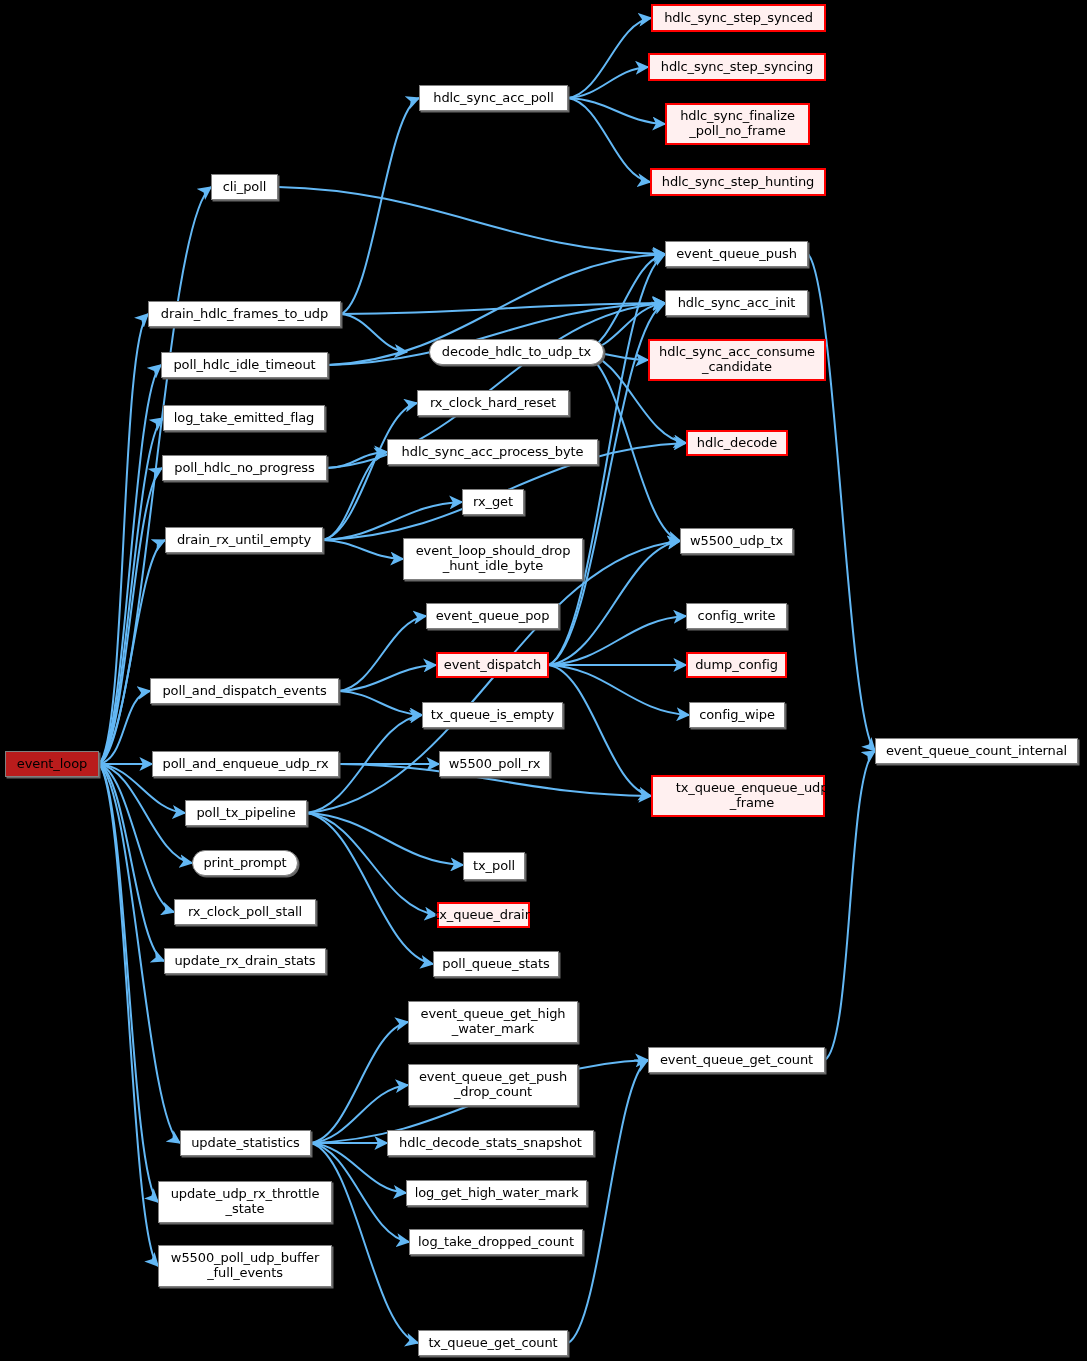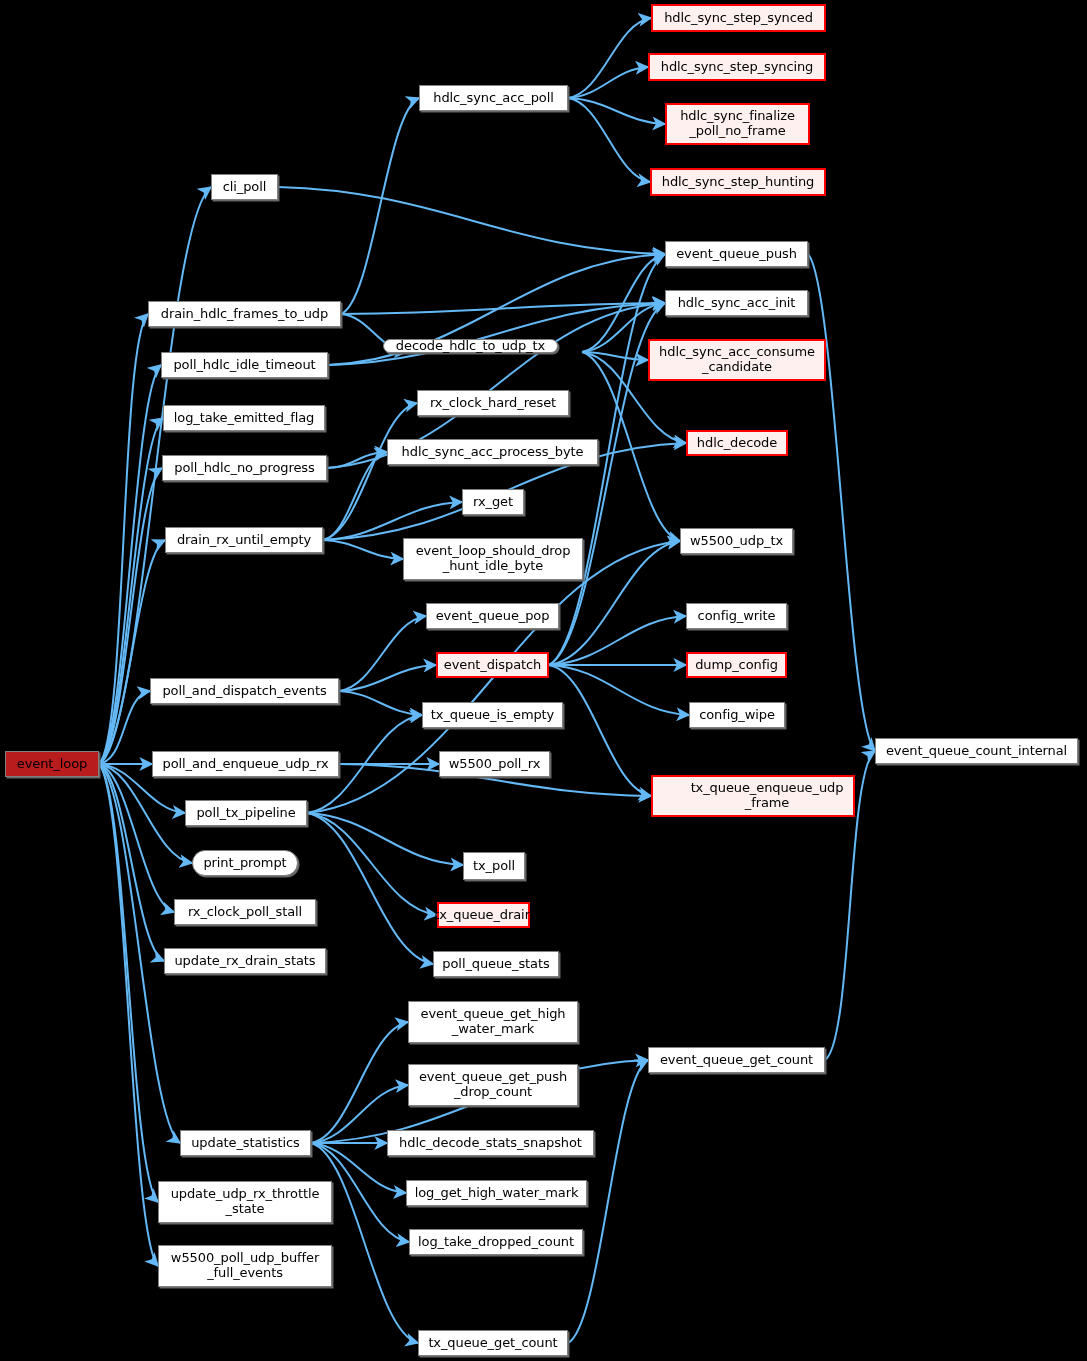--- a/index.html
+++ b/index.html
@@ -139,21 +139,21 @@
       <div class="node" style="left: 185px; top: 800px; width: 122px; height: 26px;">poll_tx_pipeline</div>
       <div class="node" style="left: 192px; top: 850px; width: 106px; height: 26px; border-radius: 13px;">print_prompt</div>
       <div class="node" style="left: 174px; top: 899px; width: 142px; height: 26px;">rx_clock_poll_stall</div>
       <div class="node" style="left: 164px; top: 948px; width: 162px; height: 26px;">update_rx_drain_stats</div>
       <div class="node" style="left: 180px; top: 1130px; width: 131px; height: 26px;">update_statistics</div>
       <div class="node" style="left: 158px; top: 1181px; width: 174px; height: 42px;">update_udp_rx_throttle
 _state</div>
       <div class="node" style="left: 158px; top: 1245px; width: 174px; height: 42px;">w5500_poll_udp_buffer
 _full_events</div>
       <div class="node" style="left: 419px; top: 85px; width: 149px; height: 26px;">hdlc_sync_acc_poll</div>
-      <div class="node" style="left: 383px; top: 339px; width: 175px; height: 14px; border-radius: 13px;">decode_hdlc_to_udp_tx</div>
+      <div class="node" style="left: 429px; top: 339px; width: 175px; height: 26px; border-radius: 13px;">decode_hdlc_to_udp_tx</div>
       <div class="node" style="left: 417px; top: 390px; width: 152px; height: 26px;">rx_clock_hard_reset</div>
       <div class="node" style="left: 387px; top: 439px; width: 211px; height: 26px;">hdlc_sync_acc_process_byte</div>
       <div class="node" style="left: 462px; top: 489px; width: 62px; height: 26px;">rx_get</div>
       <div class="node" style="left: 403px; top: 538px; width: 180px; height: 42px;">event_loop_should_drop
 _hunt_idle_byte</div>
       <div class="node" style="left: 426px; top: 603px; width: 133px; height: 26px;">event_queue_pop</div>
       <div class="node hl" style="left: 436px; top: 652px; width: 113px; height: 26px;">event_dispatch</div>
       <div class="node" style="left: 422px; top: 702px; width: 141px; height: 26px;">tx_queue_is_empty</div>
       <div class="node" style="left: 439px; top: 751px; width: 111px; height: 26px;">w5500_poll_rx</div>
       <div class="node" style="left: 463px; top: 852px; width: 62px; height: 28px;">tx_poll</div>
@@ -174,18 +174,18 @@
       <div class="node hl" style="left: 650px; top: 168px; width: 176px; height: 28px;">hdlc_sync_step_hunting</div>
       <div class="node" style="left: 665px; top: 241px; width: 143px; height: 26px;">event_queue_push</div>
       <div class="node" style="left: 665px; top: 290px; width: 143px; height: 26px;">hdlc_sync_acc_init</div>
       <div class="node hl" style="left: 648px; top: 339px; width: 178px; height: 42px;">hdlc_sync_acc_consume
 _candidate</div>
       <div class="node hl" style="left: 686px; top: 430px; width: 102px; height: 26px;">hdlc_decode</div>
       <div class="node" style="left: 680px; top: 528px; width: 113px; height: 26px;">w5500_udp_tx</div>
       <div class="node" style="left: 686px; top: 603px; width: 101px; height: 26px;">config_write</div>
       <div class="node hl" style="left: 686px; top: 652px; width: 101px; height: 26px;">dump_config</div>
       <div class="node" style="left: 689px; top: 702px; width: 96px; height: 26px;">config_wipe</div>
-      <div class="node hl" style="left: 651px; top: 775px; width: 204px; height: 42px; padding-left: 32px;">tx_queue_enqueue_udp
+      <div class="node hl" style="left: 651px; top: 775px; width: 174px; height: 42px; padding-left: 32px;">tx_queue_enqueue_udp
 _frame</div>
       <div class="node" style="left: 875px; top: 738px; width: 203px; height: 26px;">event_queue_count_internal</div>
       <div class="node" style="left: 648px; top: 1047px; width: 177px; height: 26px;">event_queue_get_count</div>
     </div>
 </div>
 
 </body></html>

